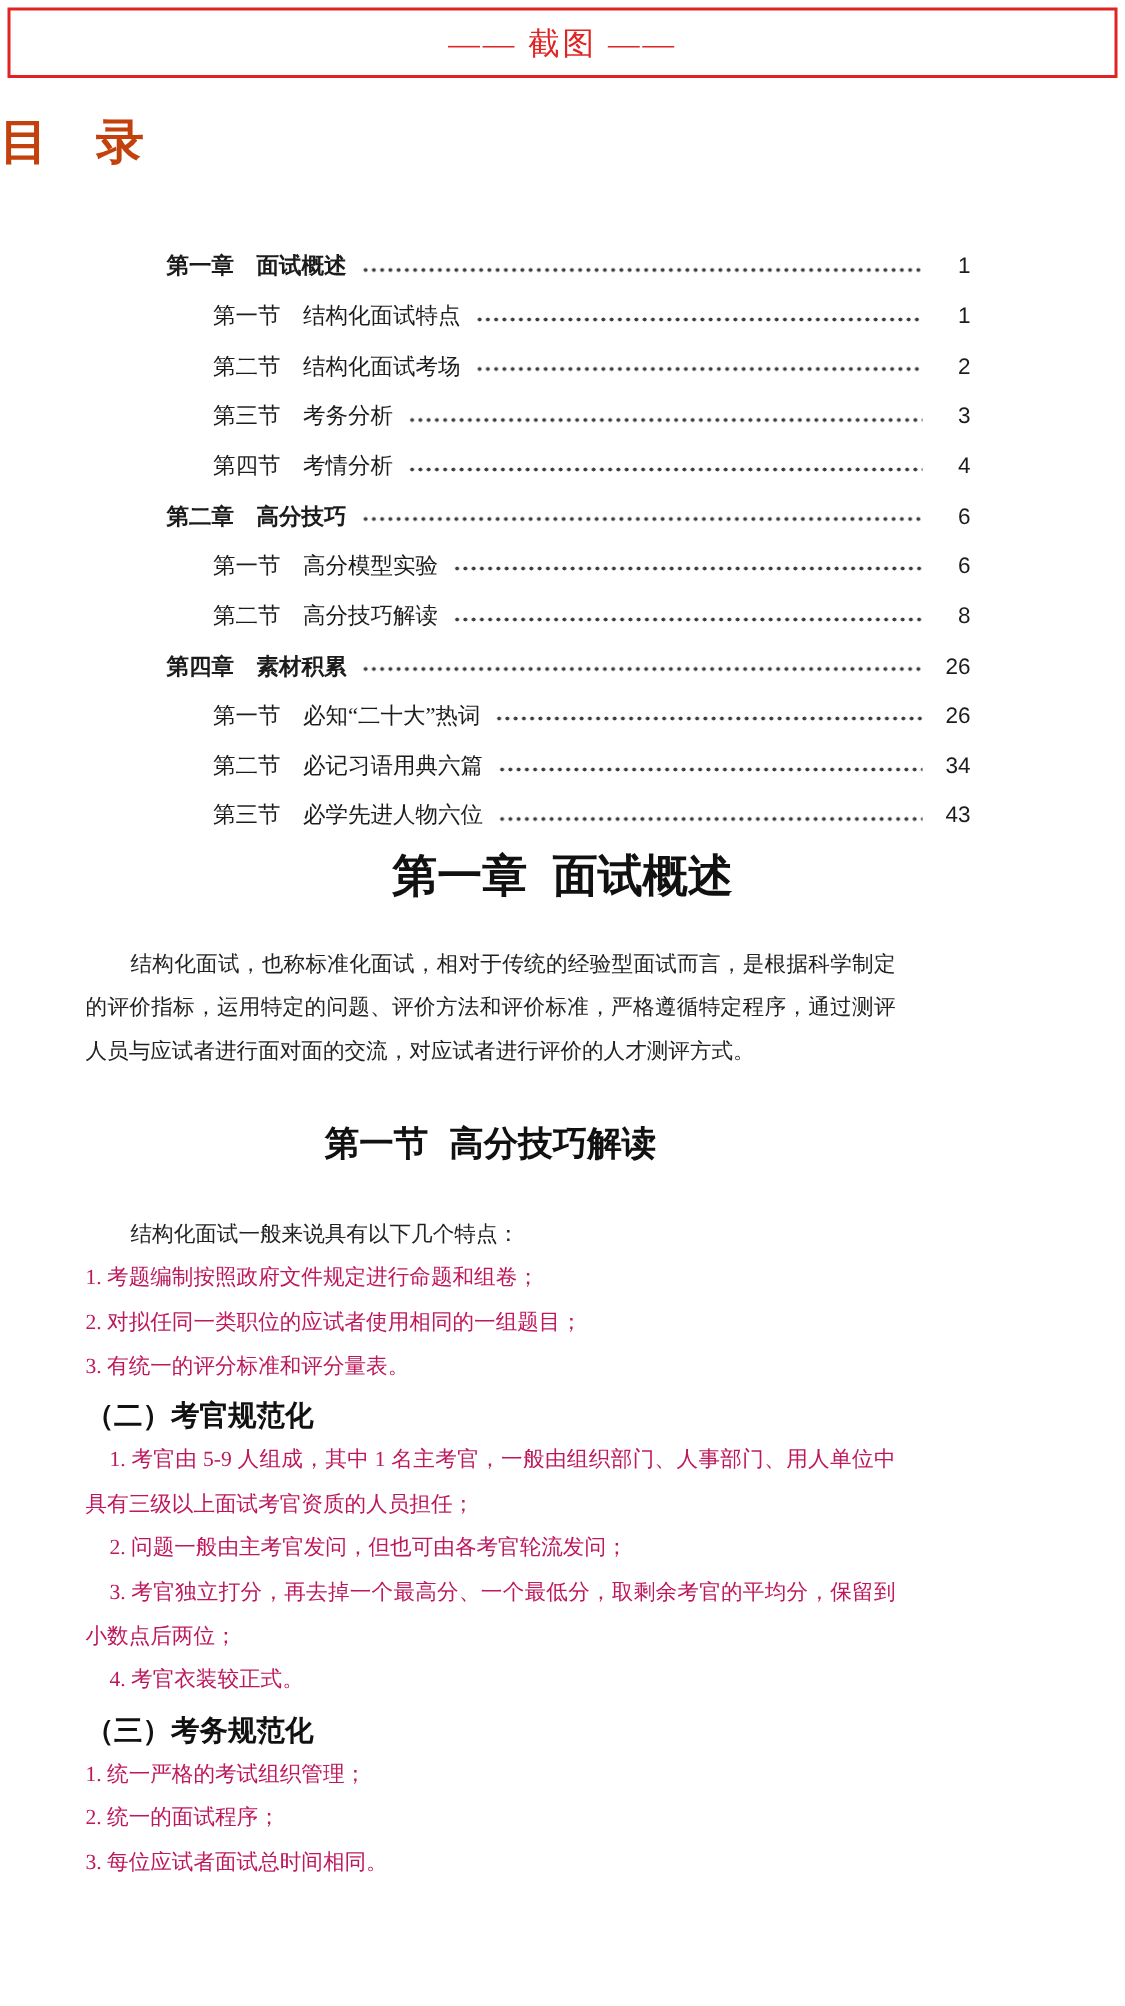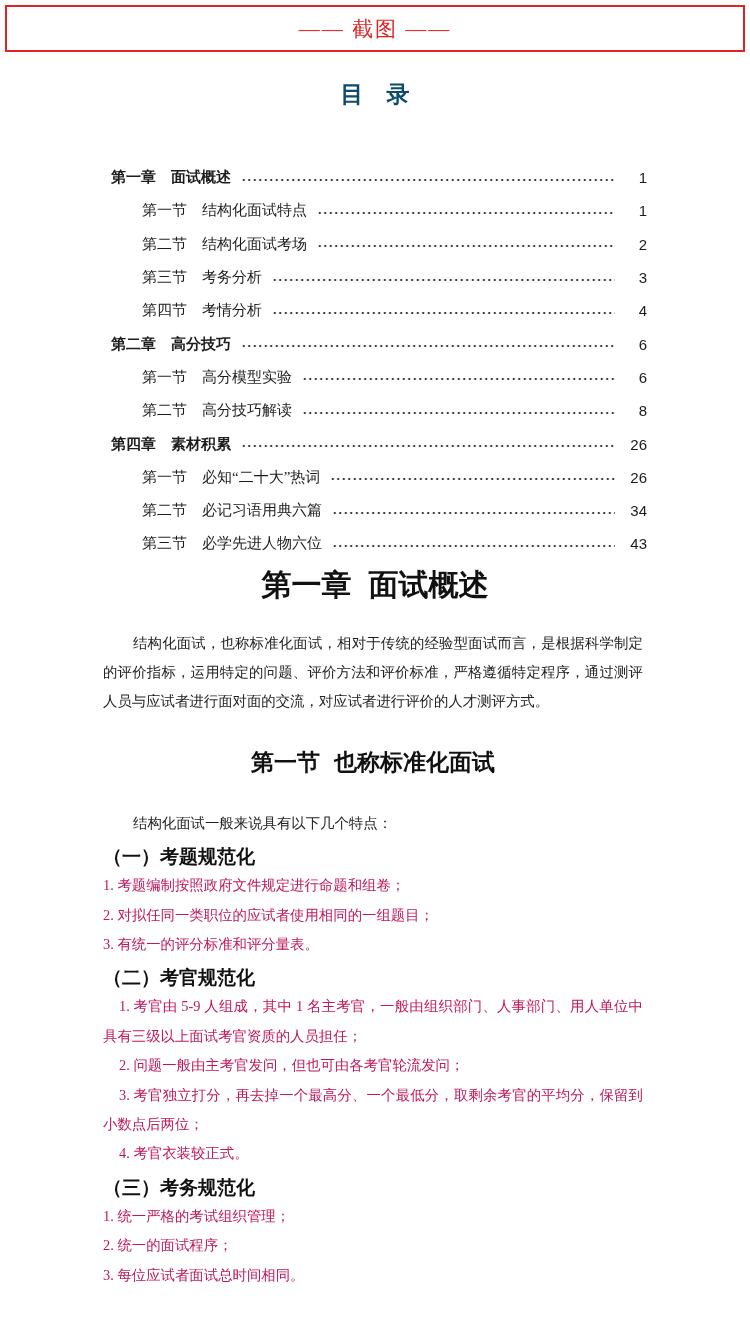--- a/index.html
+++ b/index.html
@@ -14,23 +14,23 @@
     border:2px solid #e02424;
     display:flex;align-items:center;justify-content:center;
   }
   .banner-label{
     color:#e02424;font-weight:normal;font-size:21px;
     letter-spacing:2px;
     font-family:"Liberation Serif","DejaVu Serif",serif;
   }
   
   .doc-title{
-    margin-top:23px;text-align:center;
+    margin-top:23px;
     font-family:"Liberation Sans","DejaVu Sans",sans-serif;
-    font-weight:bold;font-size:23px;line-height:38px;color:#0c4a6e;
+    font-weight:bold;font-size:32px;line-height:38px;color:#c2410c;
   }
   
   .toc{margin:48px 103px 0 103px;}
   .toc-row{
     display:flex;align-items:center;height:33.3px;
     font-size:15px;
   }
   .toc-row.chapter{
     padding-left:8px;font-weight:bold;
     font-family:"Liberation Sans","DejaVu Sans",sans-serif;
@@ -50,21 +50,21 @@
     font-family:"Liberation Sans","DejaVu Sans",sans-serif;font-size:15px;
   }
   .toc-row.chapter .toc-page{font-weight:normal;}
   
   .chapter-heading{
     margin-top:6px;text-align:center;line-height:35px;
     font-family:"Liberation Sans","DejaVu Sans",sans-serif;
     font-weight:bold;font-size:30px;color:#111;
   }
   .chapter-heading .num{margin-right:17px;}
-  .content{margin:0 103px;width:540px;}
+  .content{margin:0 57px;width:540px;}
   .para{
     font-size:14.4px;line-height:29.4px;
     text-align:justify;text-justify:inter-character;
     color:#222;
   }
   .intro-para{margin-top:27px;text-indent:30px;}
   .section-heading{
     margin-top:29px;text-align:center;line-height:33px;
     font-family:"Liberation Sans","DejaVu Sans",sans-serif;
     font-weight:bold;font-size:23px;color:#111;
@@ -155,27 +155,26 @@
 </div>
 
 <div class="chapter-heading">
   <span class="num">第一章</span><span>面试概述</span>
 </div>
 
 <div class="content">
   <div class="para intro-para">结构化面试，也称标准化面试，相对于传统的经验型面试而言，是根据科学制定的评价指标，运用特定的问题、评价方法和评价标准，严格遵循特定程序，通过测评人员与应试者进行面对面的交流，对应试者进行评价的人才测评方式。</div>
 
   <div class="section-heading">
-    <span class="num">第一节</span><span>也称标准化面试</span>
+    <span class="num">第一节</span><span>高分技巧解读</span>
   </div>
 
   <div class="para section-intro">结构化面试一般来说具有以下几个特点：</div>
 
   <div>
-    <div class="sub-heading">（一）考题规范化</div>
     <div class="list-item">1. 考题编制按照政府文件规定进行命题和组卷；</div>
     <div class="list-item">2. 对拟任同一类职位的应试者使用相同的一组题目；</div>
     <div class="list-item">3. 有统一的评分标准和评分量表。</div>
   </div>
 
   <div class="sub-indent">
     <div class="sub-heading">（二）考官规范化</div>
     <div class="list-item">1. 考官由 5-9 人组成，其中 1 名主考官，一般由组织部门、人事部门、用人单位中具有三级以上面试考官资质的人员担任；</div>
     <div class="list-item">2. 问题一般由主考官发问，但也可由各考官轮流发问；</div>
     <div class="list-item">3. 考官独立打分，再去掉一个最高分、一个最低分，取剩余考官的平均分，保留到小数点后两位；</div>

